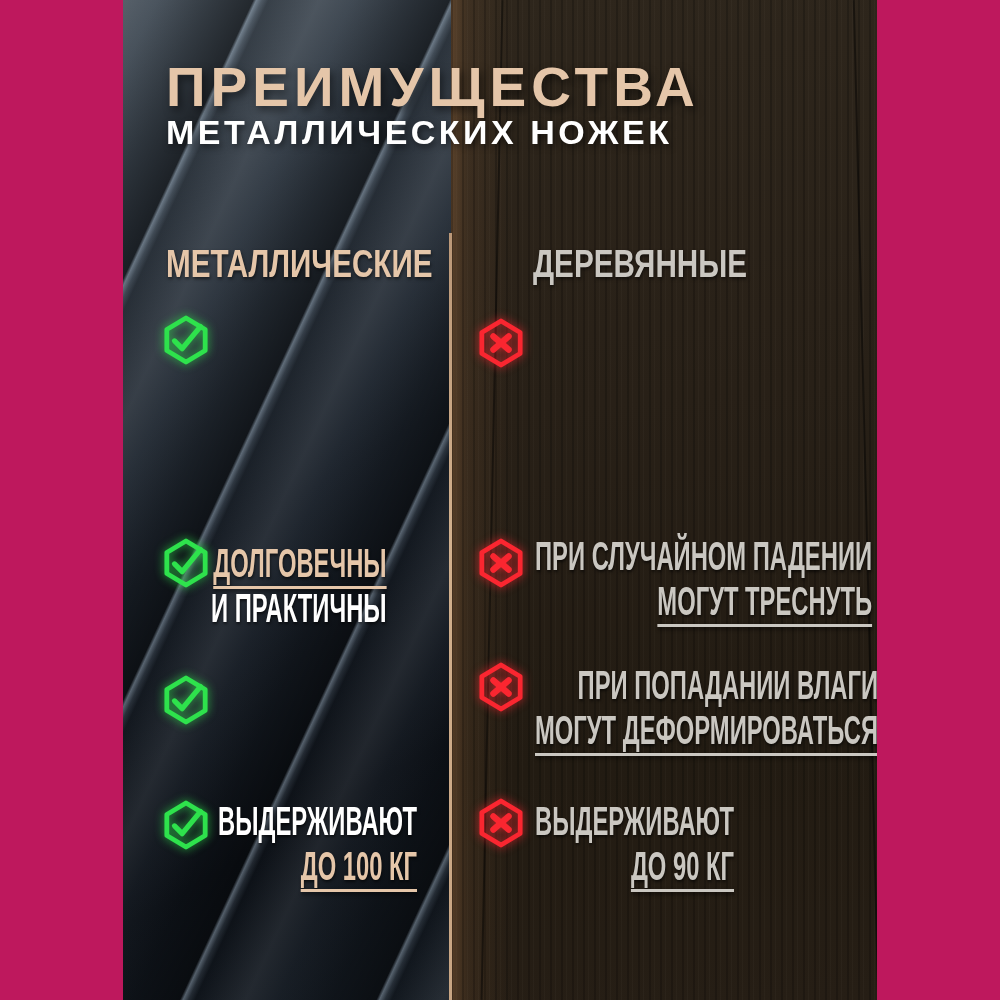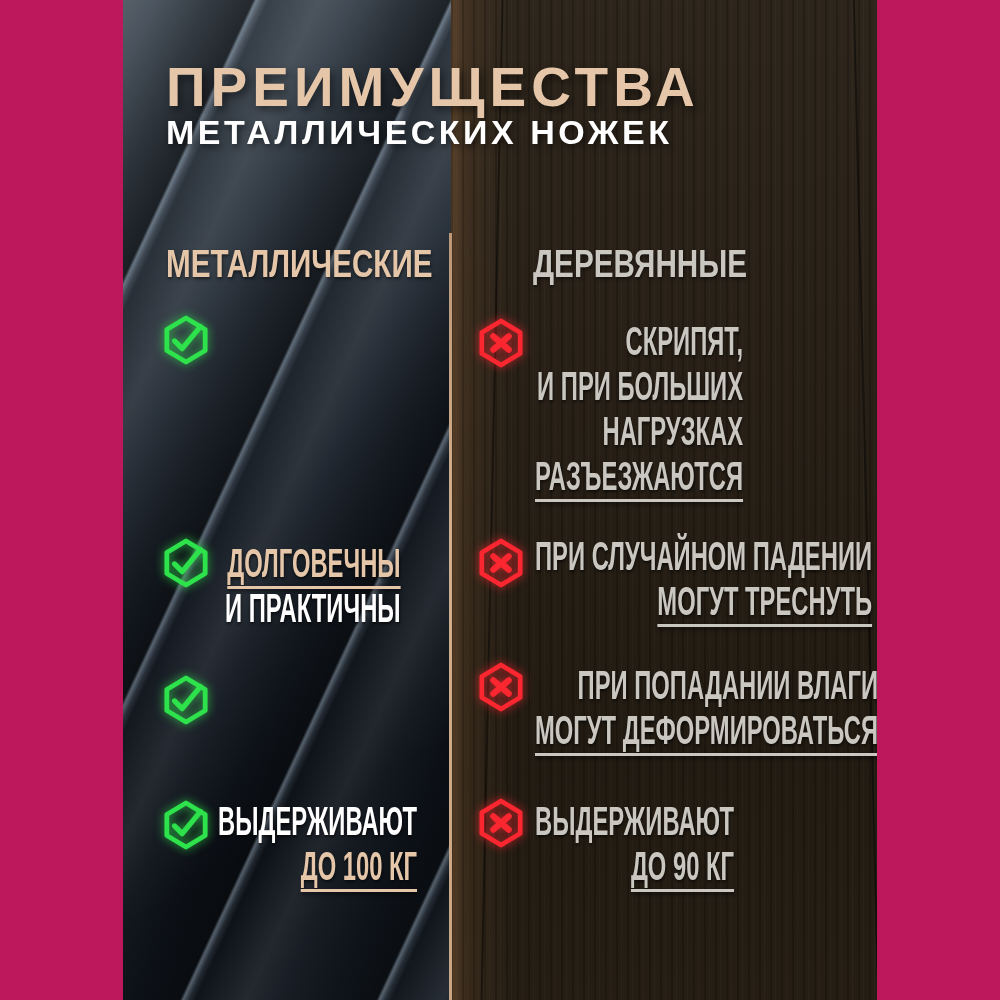--- a/index.html
+++ b/index.html
@@ -90,21 +90,21 @@
     </svg>
     <svg class="icon green" style="left:40px;top:675px" viewBox="0 0 48 52">
       <polygon points="24,3 44,15 44,37 24,49 4,37 4,15" fill="none" stroke="#2ee24c" stroke-width="5" stroke-linejoin="round"></polygon>
       <path d="M12 27 L20 35 L39 12" fill="none" stroke="#2ee24c" stroke-width="5.5" stroke-linecap="round" stroke-linejoin="round"></path>
     </svg>
     <svg class="icon green" style="left:40px;top:800px" viewBox="0 0 48 52">
       <polygon points="24,3 44,15 44,37 24,49 4,37 4,15" fill="none" stroke="#2ee24c" stroke-width="5" stroke-linejoin="round"></polygon>
       <path d="M12 27 L20 35 L39 12" fill="none" stroke="#2ee24c" stroke-width="5.5" stroke-linecap="round" stroke-linejoin="round"></path>
     </svg>
 
-    <div class="tb" style="left:102px;top:541px">
+    <div class="tb" style="left:88px;top:541px">
       <div class="ln"><span class="a u">ДОЛГОВЕЧНЫ</span></div>
       <div class="ln"><span class="w">И ПРАКТИЧНЫ</span></div>
     </div>
     <div class="tb" style="left:95px;top:799px">
       <div class="ln"><span class="w">ВЫДЕРЖИВАЮТ</span></div>
       <div class="ln"><span class="a u">ДО 100 КГ</span></div>
     </div>
 
     <svg class="icon red" style="left:355px;top:318px" viewBox="0 0 48 52">
       <polygon points="24,3 44,15 44,37 24,49 4,37 4,15" fill="none" stroke="#fa2630" stroke-width="5" stroke-linejoin="round"></polygon>
@@ -116,26 +116,20 @@
     </svg>
     <svg class="icon red" style="left:355px;top:662px" viewBox="0 0 48 52">
       <polygon points="24,3 44,15 44,37 24,49 4,37 4,15" fill="none" stroke="#fa2630" stroke-width="5" stroke-linejoin="round"></polygon>
       <path d="M16 19 L32 33 M32 19 L16 33" fill="none" stroke="#fa2630" stroke-width="6.5" stroke-linecap="round"></path>
     </svg>
     <svg class="icon red" style="left:355px;top:798px" viewBox="0 0 48 52">
       <polygon points="24,3 44,15 44,37 24,49 4,37 4,15" fill="none" stroke="#fa2630" stroke-width="5" stroke-linejoin="round"></polygon>
       <path d="M16 19 L32 33 M32 19 L16 33" fill="none" stroke="#fa2630" stroke-width="6.5" stroke-linecap="round"></path>
     </svg>
 
-    <div class="tb" style="left:412px;top:319px">
-      <div class="ln"><span class="g">СКРИПЯТ,</span></div>
-      <div class="ln"><span class="g">И ПРИ БОЛЬШИХ</span></div>
-      <div class="ln"><span class="g">НАГРУЗКАХ</span></div>
-      <div class="ln"><span class="g u">РАЗЪЕЗЖАЮТСЯ</span></div>
-    </div>
     <div class="tb" style="left:412px;top:534px">
       <div class="ln"><span class="g">ПРИ СЛУЧАЙНОМ ПАДЕНИИ</span></div>
       <div class="ln"><span class="g u">МОГУТ ТРЕСНУТЬ</span></div>
     </div>
     <div class="tb" style="left:412px;top:663px">
       <div class="ln"><span class="g">ПРИ ПОПАДАНИИ ВЛАГИ</span></div>
       <div class="ln"><span class="g u">МОГУТ ДЕФОРМИРОВАТЬСЯ</span></div>
     </div>
     <div class="tb" style="left:412px;top:799px">
       <div class="ln"><span class="g">ВЫДЕРЖИВАЮТ</span></div>

